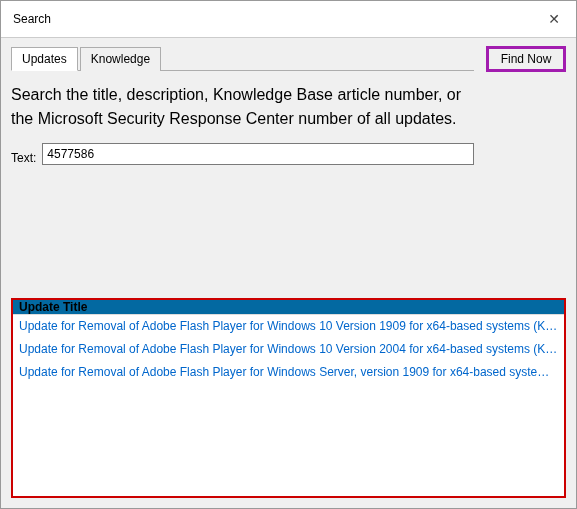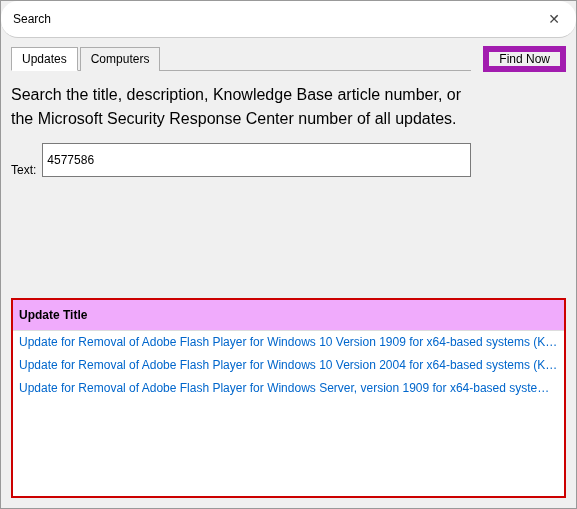--- a/index.html
+++ b/index.html
@@ -29,21 +29,20 @@
       flex-direction: column;
     }
 
     .title-bar {
       background: #fff;
       padding: 8px 12px;
       display: flex;
       justify-content: space-between;
       align-items: center;
       border-bottom: 1px solid #ccc;
-      border-radius: 17px;
     }
 
     .title-bar-text {
       font-size: 12px;
       color: #000;
     }
 
     .title-bar-close {
       width: 20px;
       height: 20px;
@@ -121,54 +120,54 @@
     .text-label {
       font-size: 12px;
       color: #000;
       white-space: nowrap;
     }
 
     .text-input {
       flex: 1;
       height: 22px;
       border: 1px solid #7a7a7a;
-      padding: 16px 4px;
+      padding: 10px 4px;
       font-size: 12px;
       background: #fff;
       outline: none;
     }
 
     .btn {
       height: 26px;
       padding: 0 10px;
-      border: 6px solid #a21caf;
+      border: 3px solid #a21caf;
       background: #f0f0f0;
       font-size: 12px;
       cursor: pointer;
       color: #000;
       text-align: center;
       white-space: nowrap;
     }
 
     .results-section {
       margin: 6px 10px 10px 10px;
       border: 2px solid #c00;
       background: #fff;
       flex-shrink: 0;
       height: 200px;
       overflow-y: auto;
     }
 
     .results-header {
-      padding: 8px 6px;
+      padding: 0 6px;
       font-size: 12px;
       font-weight: bold;
       color: #000;
       border-bottom: 1px solid #ddd;
-      background: #f0abfc;
+      background: #0369a1;
     }
 
     .result-item {
       padding: 2px 6px;
       font-size: 12px;
       color: #0066cc;
       cursor: pointer;
       white-space: nowrap;
       overflow: hidden;
       text-overflow: ellipsis;
@@ -191,21 +190,21 @@
 
   <div class="dialog-body">
 
     <div class="left-panel">
 
       <div class="tabs">
         <div class="tab active">
           <span>Updates</span>
         </div>
         <div class="tab">
-          <span>Computers</span>
+          <span>Knowledge</span>
         </div>
       </div>
 
       <div class="description-text">Search the title, description, Knowledge Base article number, or the Microsoft Security Response Center number of all updates.</div>
 
       <div class="text-row">
         <label class="text-label">Text:</label>
         <input class="text-input" type="text" value="4577586" style="">
       </div>
     </div>

